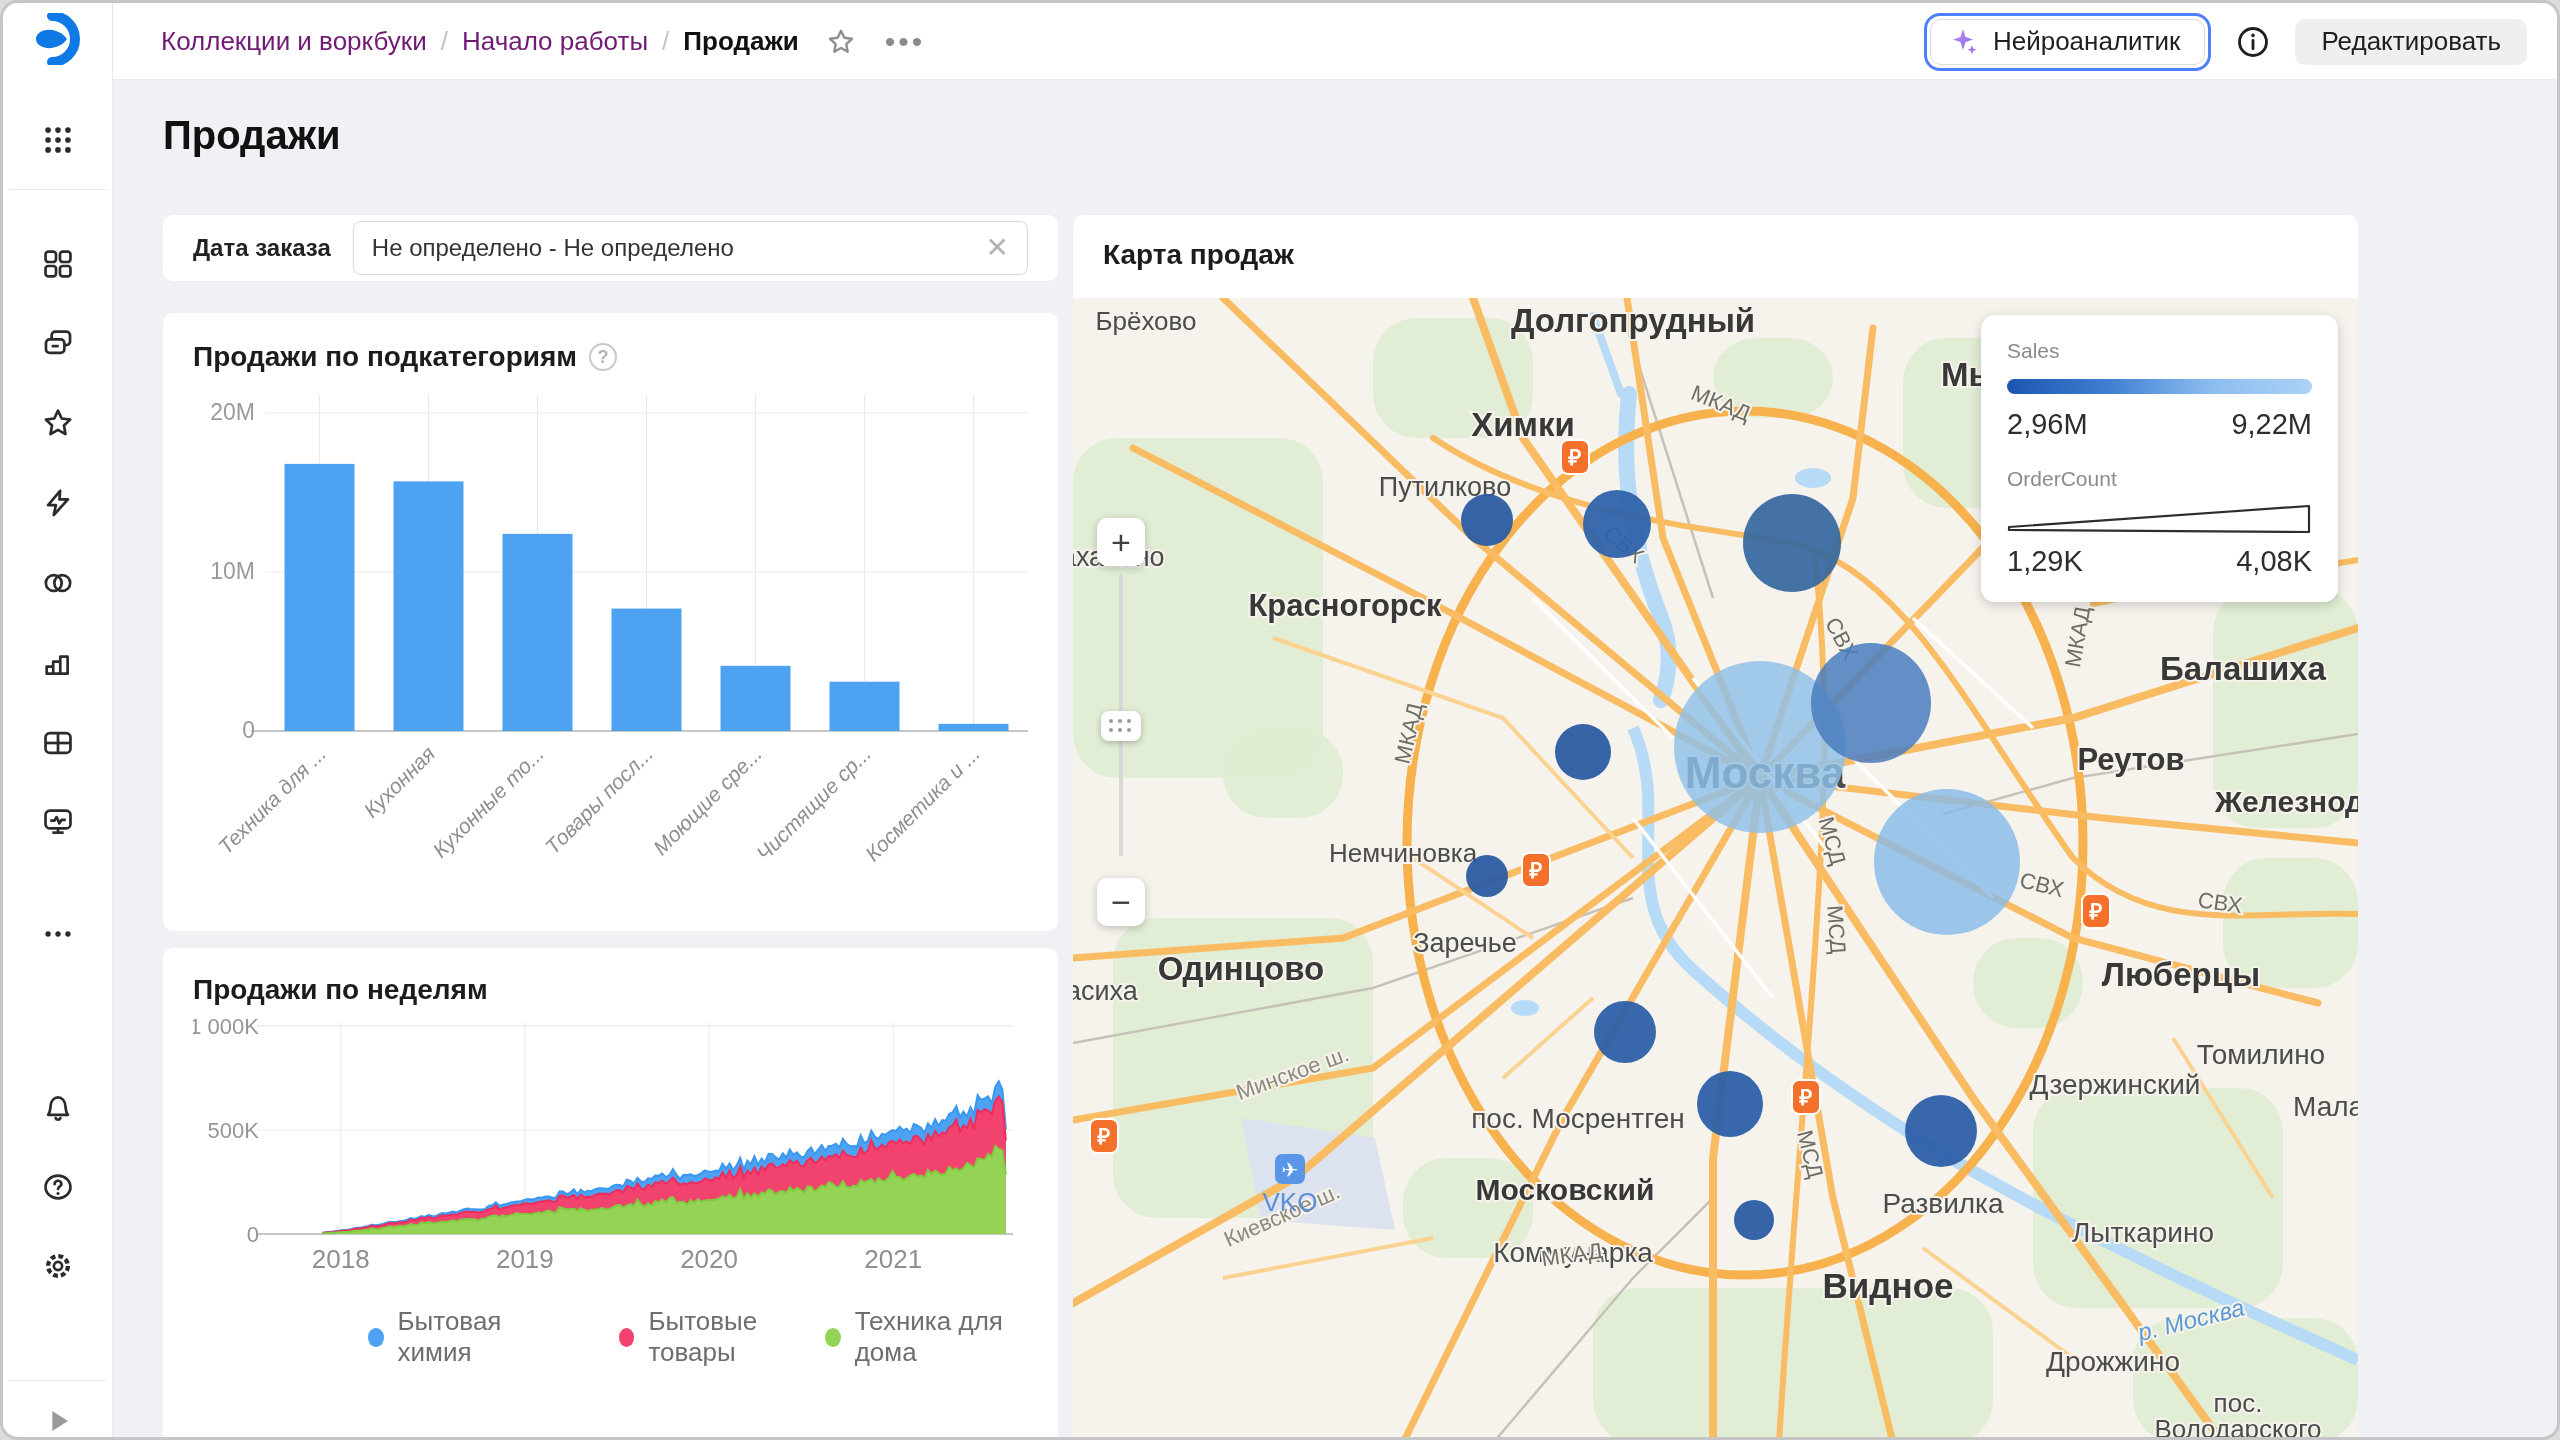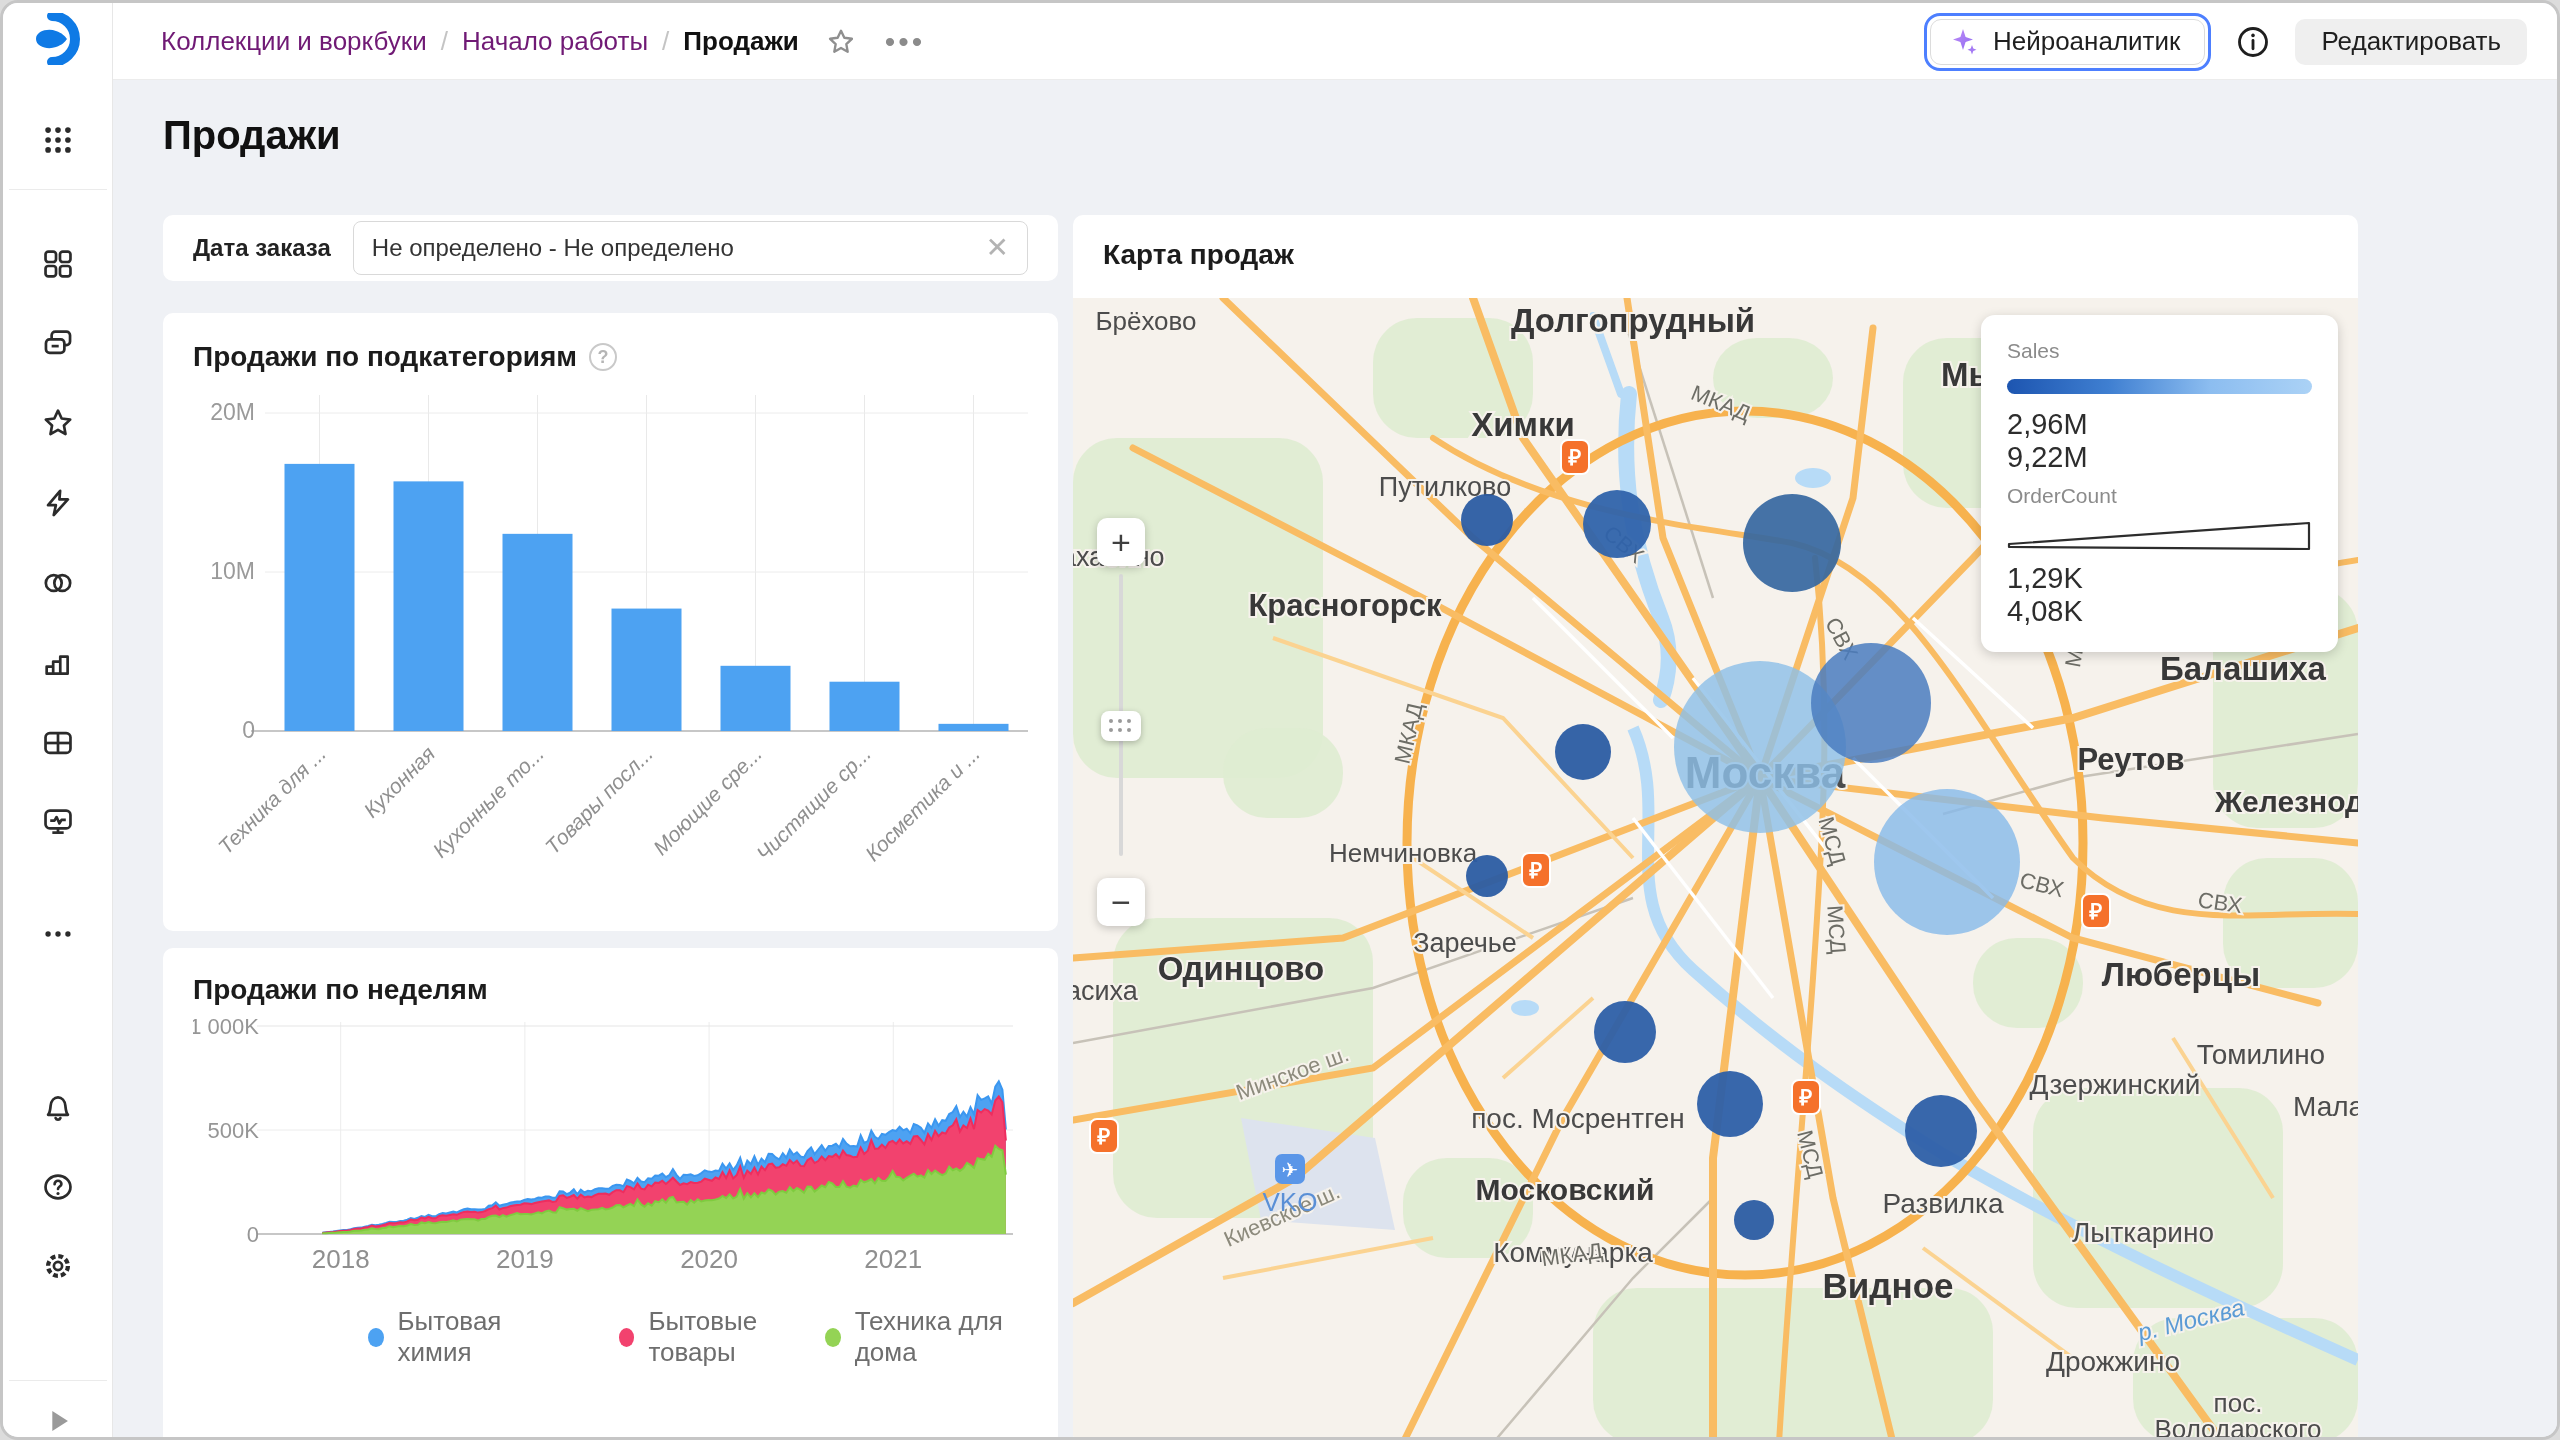--- a/index.html
+++ b/index.html
@@ -55,21 +55,21 @@
 
   
   .map-card { left:959px; top:134px; width:1285px; height:1228px; overflow:hidden; }
   .map-title { padding:24px 11px 0 30px; }
   .map-area { position:absolute; left:0; top:83px; width:1285px; height:1145px; overflow:hidden; background:#f6f2ec; }
   .map-area svg.basemap { position:absolute; inset:0; }
 
   .map-legend { position:absolute; right:20px; top:17px; width:357px; background:#fff; border-radius:14px; box-shadow:0 3px 12px rgba(0,0,0,.18); padding:24px 26px; z-index:5; }
   .map-legend .lg-title { font-size:21px; color:#8b8b8b; }
   .lg-gradient { height:15px; border-radius:8px; margin:16px 0 14px; background:linear-gradient(90deg,#1d55b0,#3f7fd1,#8cbdf0,#abd2f6); }
-  .lg-vals { display:flex; justify-content:space-between; font-size:29px; color:#2d2d2d;flex-direction:column; }
+  .lg-vals { display:flex; justify-content:space-between; font-size:29px; color:#2d2d2d; }
   .lg-tri { display:block; margin:12px 0 10px; }
 
   .zoom-btn { position:absolute; left:24px; width:48px; height:48px; background:#fff; border-radius:10px; box-shadow:0 2px 8px rgba(0,0,0,.22); display:flex; align-items:center; justify-content:center; font-size:34px; color:#3f3f3f; cursor:pointer; z-index:5; user-select:none; }
   .zoom-track { position:absolute; left:46px; top:276px; width:4px; height:282px; background:#d8d8d8; border-radius:2px; z-index:4; }
   .zoom-handle { position:absolute; left:28px; top:413px; width:40px; height:30px; background:#fff; border-radius:8px; box-shadow:0 2px 6px rgba(0,0,0,.25); display:grid; grid-template-columns:repeat(3,6px); grid-template-rows:repeat(2,6px); gap:3px; align-content:center; justify-content:center; cursor:grab; z-index:5; }
   .zoom-handle i { width:4px; height:4px; border-radius:50%; background:#9a9a9a; }
 
   .chart-svg text { font-family:"Liberation Sans", sans-serif; }
 </style>
 </head>
@@ -455,21 +455,21 @@
               <text x="1182" y="287" text-anchor="middle" font-size="21" font-weight="700" fill="#fff">А-103</text>
             </svg>
 
         <div class="map-legend">
           <div class="lg-title">Sales</div>
           <div class="lg-gradient"></div>
           <div class="lg-vals">
             <span>2,96M</span>
             <span>9,22M</span>
           </div>
-          <div class="lg-title" style="margin-top:10px">OrderCount</div>
+          <div class="lg-title" style="margin-top:26px">OrderCount</div>
           <svg class="lg-tri" width="305" height="32" viewBox="0 0 305 32">
             <path d="M2 24 L302 3 L302 29 L2 27 Z" fill="#fff" stroke="#2d2d2d" stroke-width="2.2" stroke-linejoin="round"></path>
           </svg>
           <div class="lg-vals">
             <span>1,29K</span>
             <span>4,08K</span>
           </div>
         </div>
 
         <div class="zoom-btn" style="top:220px">+</div>

